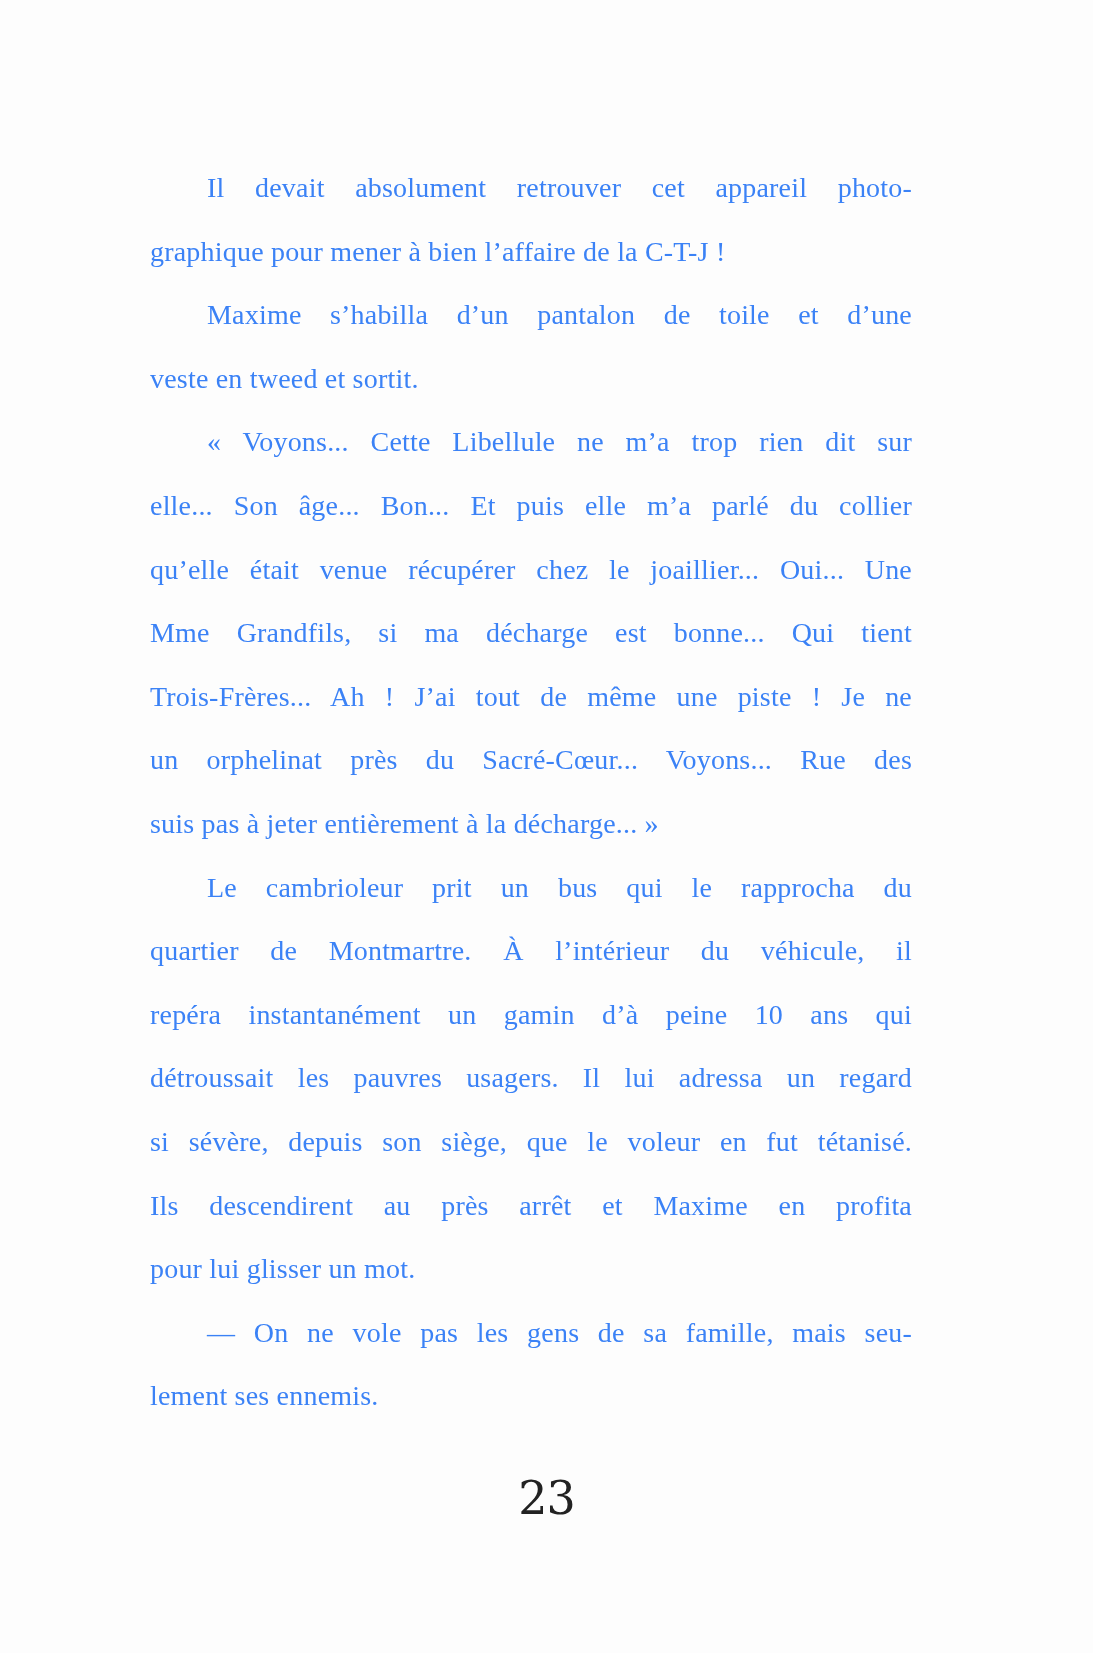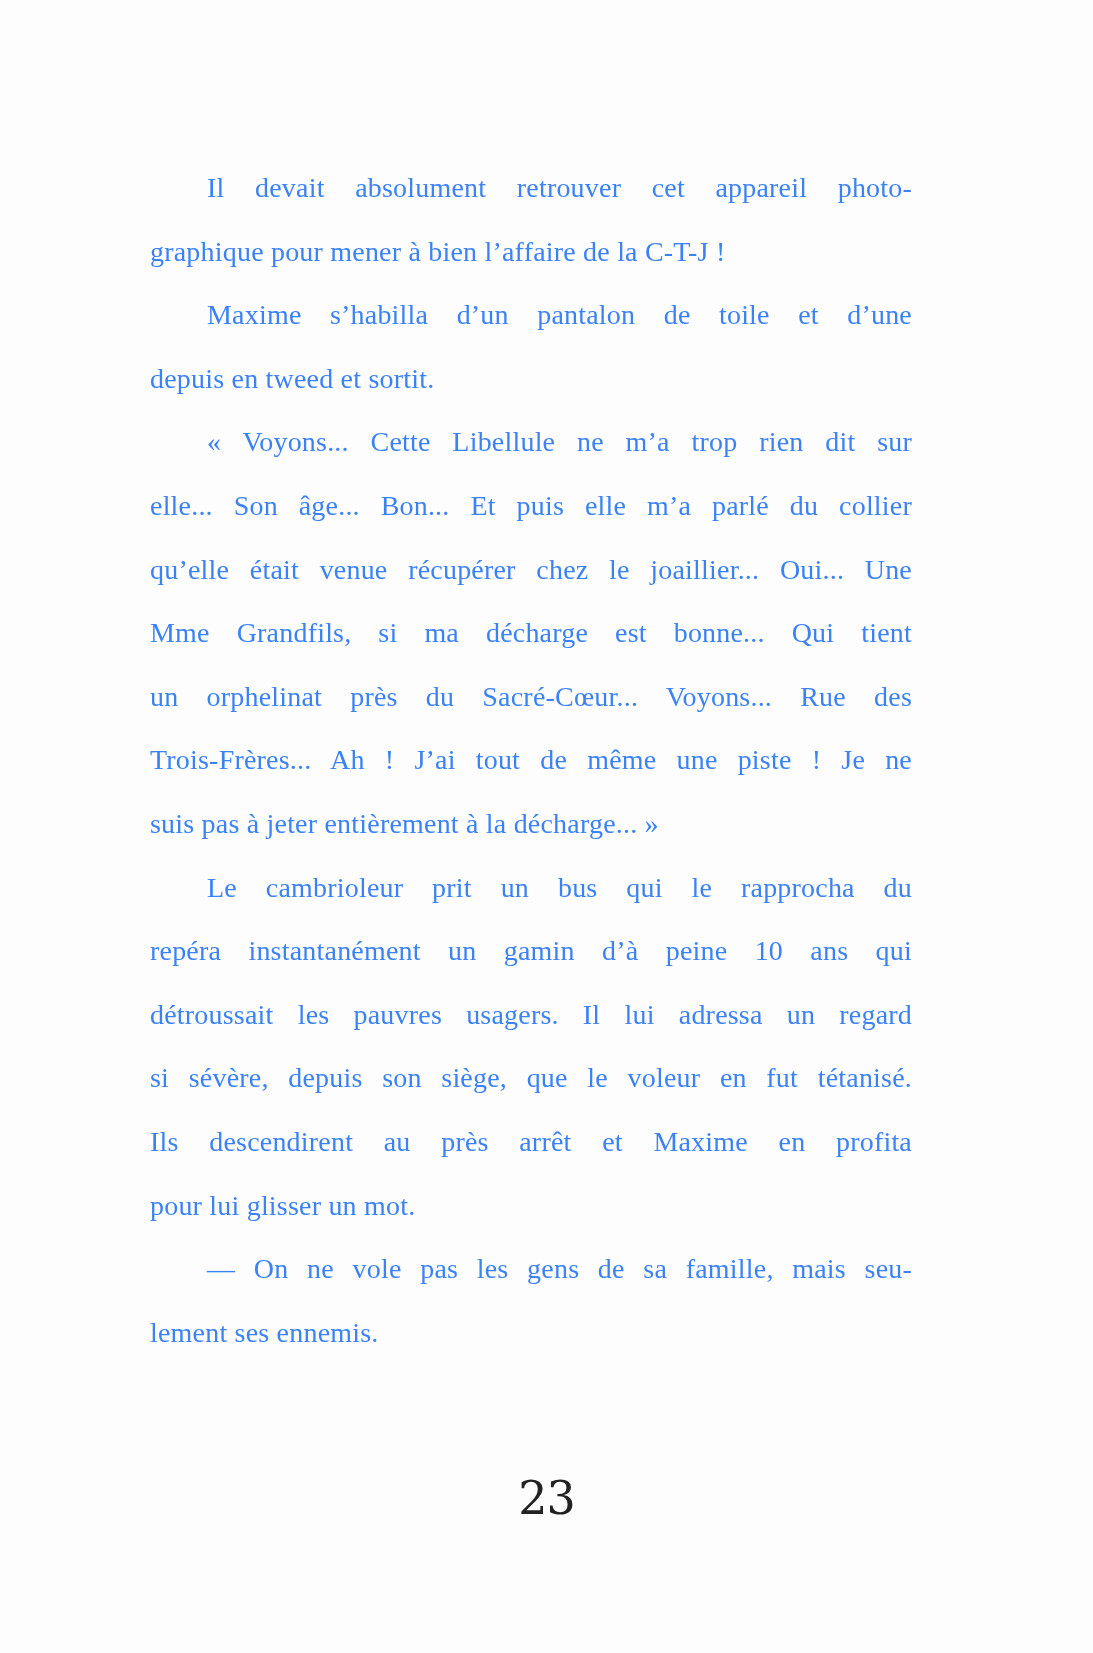--- a/index.html
+++ b/index.html
@@ -57,29 +57,30 @@
   }
 </style>
 </head>
 <body>
 
 <div class="book-page">
   <div class="text-block">
       <div class="line indent">Il devait absolument retrouver cet appareil photo-</div>
       <div class="line last">graphique pour mener à bien l’affaire de la C-T-J !</div>
       <div class="line indent">Maxime s’habilla d’un pantalon de toile et d’une</div>
-      <div class="line last">depuis en tweed et sortit.</div>
+      <div class="line last">veste en tweed et sortit.</div>
       <div class="line indent">« Voyons... Cette Libellule ne m’a trop rien dit sur</div>
       <div class="line">elle... Son âge... Bon... Et puis elle m’a parlé du collier</div>
       <div class="line">qu’elle était venue récupérer chez le joaillier... Oui... Une</div>
       <div class="line">Mme Grandfils, si ma décharge est bonne... Qui tient</div>
+      <div class="line">Trois-Frères... Ah ! J’ai tout de même une piste ! Je ne</div>
       <div class="line">un orphelinat près du Sacré-Cœur... Voyons... Rue des</div>
-      <div class="line">Trois-Frères... Ah ! J’ai tout de même une piste ! Je ne</div>
       <div class="line last">suis pas à jeter entièrement à la décharge... »</div>
       <div class="line indent">Le cambrioleur prit un bus qui le rapprocha du</div>
+      <div class="line">quartier de Montmartre. À l’intérieur du véhicule, il</div>
       <div class="line">repéra instantanément un gamin d’à peine 10 ans qui</div>
       <div class="line">détroussait les pauvres usagers. Il lui adressa un regard</div>
       <div class="line">si sévère, depuis son siège, que le voleur en fut tétanisé.</div>
       <div class="line">Ils descendirent au près arrêt et Maxime en profita</div>
       <div class="line last">pour lui glisser un mot.</div>
       <div class="line indent">— On ne vole pas les gens de sa famille, mais seu-</div>
       <div class="line last">lement ses ennemis.</div>
     </div>
   <div class="page-number">23</div>
 </div>

